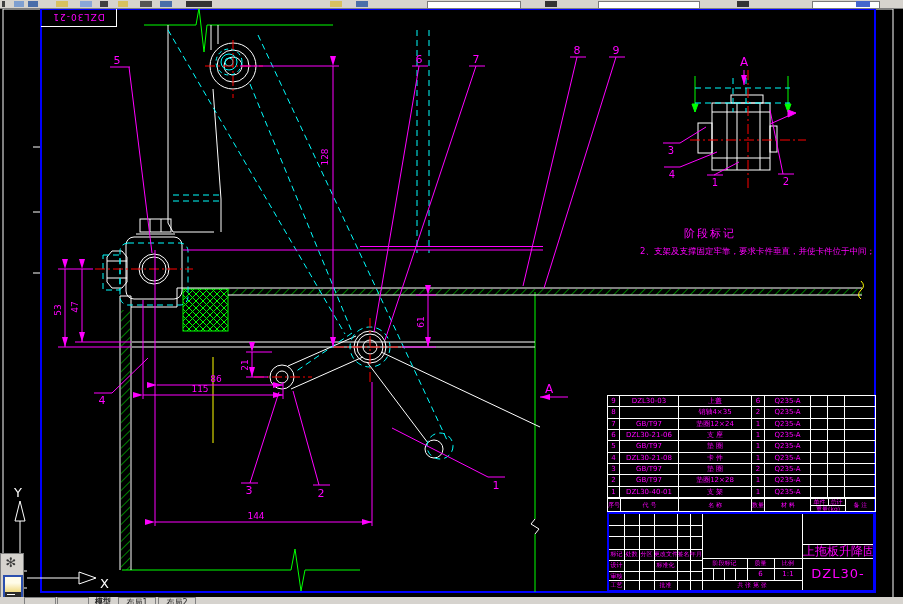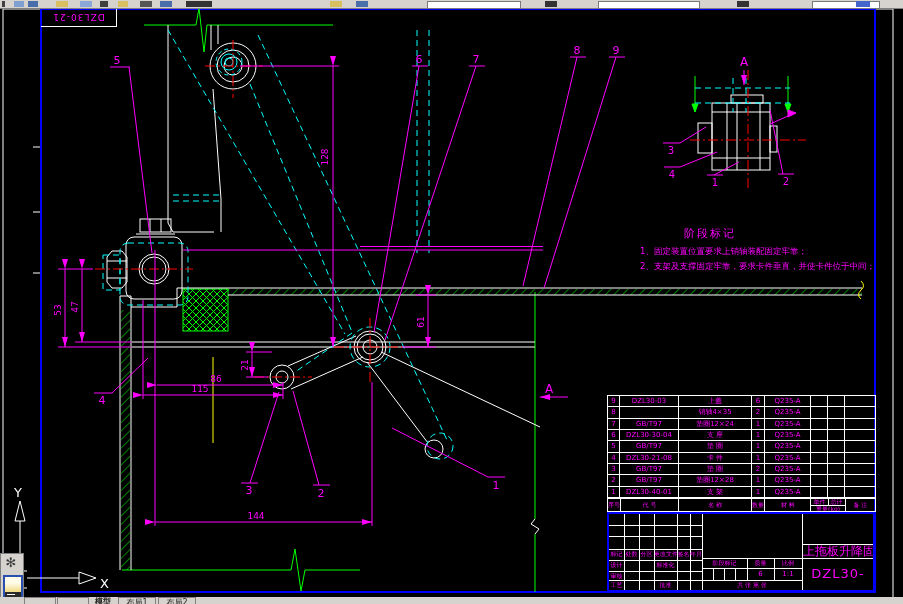--- a/index.html
+++ b/index.html
@@ -294,21 +294,20 @@
     <text font-size="9" x="248" y="365" transform="rotate(-90 248 365)">21</text>
     <text font-size="9" x="424" y="322" transform="rotate(-90 424 322)">61</text>
     <text font-size="9" x="216" y="382">86</text>
     <text font-size="9" x="200" y="392">115</text>
     <text font-size="9" x="256" y="519">144</text>
   </g>
 </svg>
 
 <div class="techreq">
   <div class="t">阶段标记</div>
-  <div class="i">1、固定装置位置要求上销轴装配固定牢靠；</div>
   <div class="i">2、支架及支撑固定牢靠，要求卡件垂直，并使卡件位于中间；</div>
 </div>
 
 <table class="bom">
   <colgroup>
         <col style="width:12px">
         <col style="width:59px">
         <col style="width:73px">
         <col style="width:13px">
   <col style="width:46px">
@@ -342,21 +341,21 @@
           <td>GB/T97</td>
           <td>垫圈12×24</td>
           <td>1</td>
           <td>Q235-A</td>
           <td></td>
           <td></td>
           <td></td>
         </tr>
   <tr>
           <td>6</td>
-          <td>DZL30-30-04</td>
+          <td>DZL30-21-06</td>
           <td>支  座</td>
           <td>1</td>
           <td>Q235-A</td>
           <td></td>
           <td></td>
           <td></td>
         </tr>
   <tr>
           <td>5</td>
           <td>GB/T97</td>

